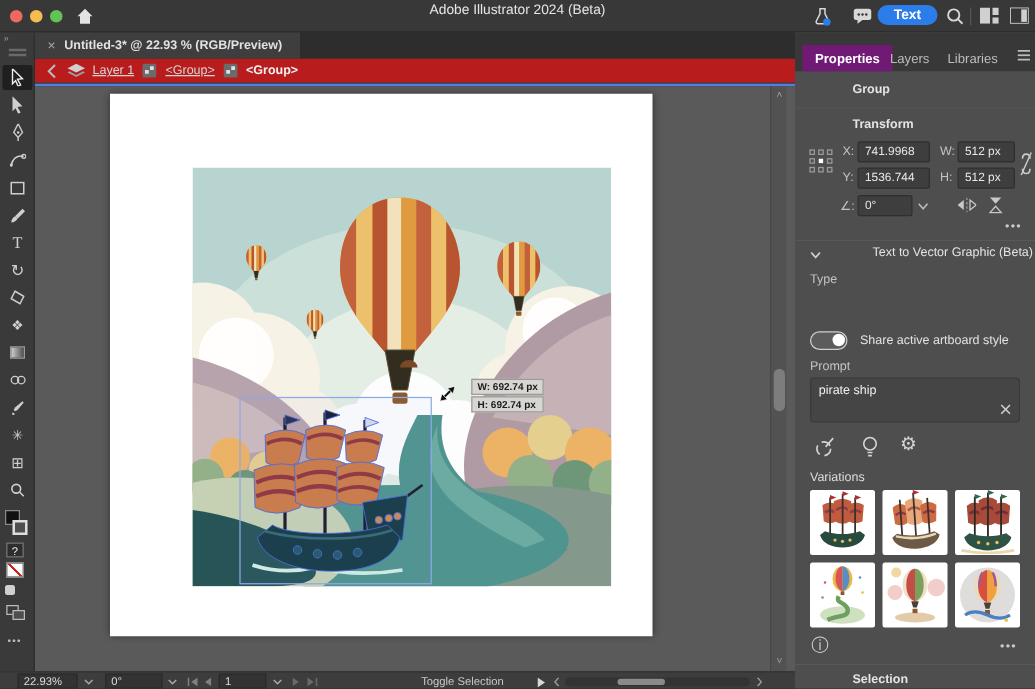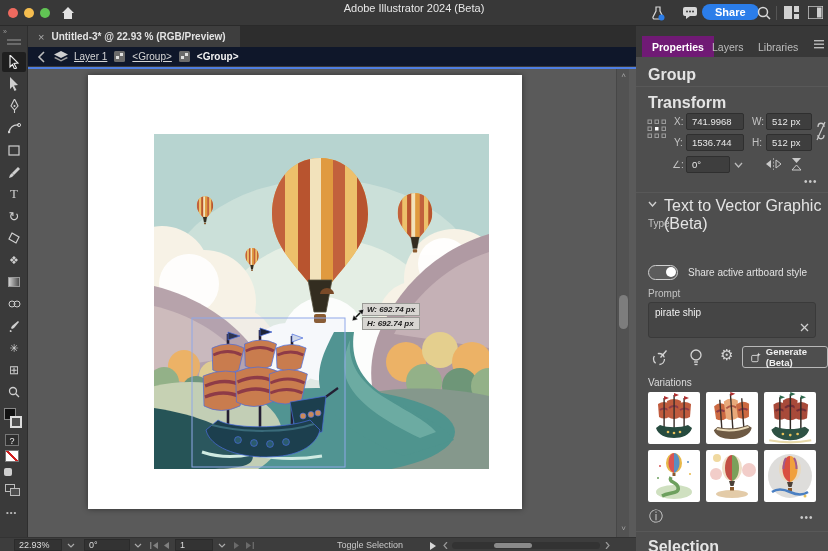--- a/index.html
+++ b/index.html
@@ -13,46 +13,46 @@
   .tl { width:10px; height:10px; border-radius:50%; top:8px; }
   #title { width:100%; top:2px; text-align:center; color:#e6e6e6; font-size:11px; }
   .pill { background:#2b7de9; color:#fff; border-radius:10px; font-size:11px; font-weight:bold;
           padding:2px 13px; top:4px; }
 
   
   #tabbar { left:28px; top:26px; width:608px; height:21px; background:#2d2d2d; }
   #doctab { left:0; top:0; width:212px; height:21px; background:#3e3e3e; display:flex; align-items:center; gap:7px; padding-left:10px; }
   #doctab .close { color:#aaa; font-size:11px; }
   #doctab .dtitle { color:#e2e2e2; font-size:10px; font-weight:bold; }
-  #crumbbar { left:28px; top:47px; width:608px; height:19px; background:#0f172a; display:flex; align-items:center; gap:6px; padding-left:8px; }
+  #crumbbar { left:28px; top:47px; width:608px; height:19px; background:#b91c1c; display:flex; align-items:center; gap:6px; padding-left:8px; }
   .crumb { color:#d6d6d6; font-size:10px; text-decoration:underline; }
   .crumb.current { font-weight:bold; text-decoration:none; color:#f2f2f2; }
   #blueline { left:28px; top:67px; width:608px; height:2px; background:#4f7fe3; }
 
   
   #toolbar { left:0; top:26px; width:28px; height:511px; background:#3a3a3a; border-right:1px solid #2e2e2e; }
   .tool { left:2px; width:24px; height:20px; display:flex; align-items:center; justify-content:center; color:#cfcfcf; font-size:12px; }
   .tool.active { background:#1f1f1f; border-radius:2px; }
   .tool svg { display:block; }
 
   
   #canvas { left:28px; top:69px; width:608px; height:468px; background:#5a5a5a; overflow:hidden; }
   #artboard { left:60px; top:6px; width:434px; height:434px; background:#ffffff; box-shadow:0 0 6px rgba(0,0,0,.45); }
-  #tooltip { left:334px; top:234px;font-style:italic; }
+  #tooltip { left:349px; top:234px; }
   #tooltip div { background:#d8d6d2; color:#1c1c1c; font-size:8px; padding:1px 4px; border:1px solid #9a9a96; margin-bottom:1px; font-weight:bold;}
   #vscroll { left:588px; top:0; width:13px; height:468px; background:#525252; border-left:1px solid #474747; }
   #vthumb { left:2px; top:226px; width:9px; height:34px; background:#7d7d7d; border-radius:5px; }
   .scrollchv { left:2px; width:9px; color:#a5a5a5; font-size:8px; text-align:center; }
 
   
   #panel { left:636px; top:26px; width:192px; height:525px; background:#4e4e4e; }
   #ptabs { left:0; top:0; width:192px; height:31px; background:#383838; }
   .ptab { top:10px; height:21px; display:flex; align-items:center; padding:0 10px; color:#bdbdbd; font-size:10.5px; }
   .ptab.active { background:#701a75; color:#ffffff; font-weight:bold; }
-  .sect-label { color:#e4e4e4; font-size:16px; font-weight:bold; }
+  .sect-label { color:#e4e4e4; font-size:10px; font-weight:bold;margin-left:34px; }
   .sub-label  { color:#c3c3c3; font-size:10px; }
   .divider { left:0; width:192px; height:1px; background:#424242; border-bottom:1px solid #585858; }
   .field { background:#3e3e3e; border:1px solid #2f2f2f; border-radius:2px; color:#e8e8e8;
            font-size:9.5px; display:flex; align-items:center; padding:0 5px; height:17px; }
   .dots3 { color:#c9c9c9; font-size:10px; letter-spacing:1px; }
   #gen-btn { border:1px solid #b8b8b8; border-radius:3px; color:#f0f0f0; font-size:9.5px; font-weight:bold;
              display:flex; align-items:center; gap:5px; padding:0 8px; height:22px; }
   #prompt-box { left:12px; top:276px; width:168px; height:36px; background:#454545; border:1px solid #3a3a3a;
                 border-radius:3px; color:#f0f0f0; font-size:10px; padding:4px 6px; }
   #type-dd { left:12px; top:206px; width:168px; height:23px; background:#454545; border-radius:3px;
@@ -86,21 +86,21 @@
       <path d="M6 2 L10 2 L10 6 L13 12 A1.5 1.5 0 0 1 11.5 14 L4.5 14 A1.5 1.5 0 0 1 3 12 L6 6 Z" fill="none" stroke="#d8d8d8" stroke-width="1.2"></path>
       <circle cx="11.5" cy="12.5" r="3" fill="#2b7de9"></circle>
     </svg>
     <svg class="abs" style="left:682px; top:6px;" width="16" height="14" viewBox="0 0 16 14">
       <rect x="1" y="1" width="14" height="9" rx="2" fill="#d8d8d8"></rect>
       <path d="M4 10 L4 13 L8 10 Z" fill="#d8d8d8"></path>
       <circle cx="5" cy="5.5" r="1" fill="#383838"></circle>
         <circle cx="8" cy="5.5" r="1" fill="#383838"></circle>
         <circle cx="11" cy="5.5" r="1" fill="#383838"></circle>
     </svg>
-    <div class="abs pill" style="left:702px;">Share</div>
+    <div class="abs pill" style="left:702px;">Text</div>
     <svg class="abs" style="left:756px; top:5px;" width="16" height="16" viewBox="0 0 16 16">
       <circle cx="7" cy="7" r="4.5" fill="none" stroke="#d8d8d8" stroke-width="1.5"></circle>
       <line x1="10.5" y1="10.5" x2="14" y2="14" stroke="#d8d8d8" stroke-width="1.5"></line>
     </svg>
     <div class="abs" style="left:776px; top:6px; width:1px; height:14px; background:#555;"></div>
     <svg class="abs" style="left:784px; top:6px;" width="15" height="13" viewBox="0 0 15 13">
       <rect x="0" y="0" width="8" height="13" fill="#d0d0d0"></rect>
         <rect x="10" y="0" width="5" height="6" fill="#d0d0d0"></rect>
         <rect x="10" y="8" width="5" height="5" fill="#d0d0d0"></rect>
     </svg>
@@ -463,27 +463,20 @@
     <svg class="abs" style="left:14px; top:322px;" width="18" height="18" viewBox="0 0 18 18">
       <circle cx="9" cy="11" r="5.5" fill="none" stroke="#d5d5d5" stroke-width="1.3" stroke-dasharray="8 4"></circle>
       <path d="M10,9 L16,2 L17,3 L11,10 Z" fill="#d5d5d5"></path>
     </svg>
     <svg class="abs" style="left:52px; top:322px;" width="16" height="18" viewBox="0 0 16 18">
       <circle cx="8" cy="7" r="5" fill="none" stroke="#d5d5d5" stroke-width="1.3"></circle>
       <line x1="6" y1="14" x2="10" y2="14" stroke="#d5d5d5" stroke-width="1.3"></line>
       <line x1="6.5" y1="16.5" x2="9.5" y2="16.5" stroke="#d5d5d5" stroke-width="1.3"></line>
     </svg>
     <div class="abs" style="left:84px; top:320px; color:#d5d5d5; font-size:15px;">⚙</div>
-    <div id="gen-btn" class="abs" style="left:106px; top:320px;">
-      <svg width="13" height="13" viewBox="0 0 14 14">
-        <rect x="1" y="4" width="9" height="9" rx="1.5" fill="none" stroke="#e8e8e8" stroke-width="1.2"></rect>
-        <path d="M11,0 L11.8,2.2 L14,3 L11.8,3.8 L11,6 L10.2,3.8 L8,3 L10.2,2.2 Z" fill="#e8e8e8"></path>
-      </svg>
-      <span>Generate (Beta)</span>
-    </div>
 
     <div class="abs sub-label" style="left:12px; top:351px; color:#dcdcdc;">Variations</div>
     <div class="abs thumbrow" style="left:12px; top:366px;">
       <div class="thumb">
         <svg width="52" height="52" viewBox="0 0 52 52">
           <g>
             <path d="M10,12 Q16,8 22,12 L21,25 Q16,28 11,25 Z" fill="#c05b3d"></path>
               <path d="M12,18 Q16,15 20,18" stroke="#8e3b47" stroke-width="2" fill="none"></path>
             <path d="M19,9 Q26,5 33,9 L32,25 Q26,29 20,25 Z" fill="#c05b3d"></path>
               <path d="M21,16 Q26,12 31,16" stroke="#8e3b47" stroke-width="2" fill="none"></path>

